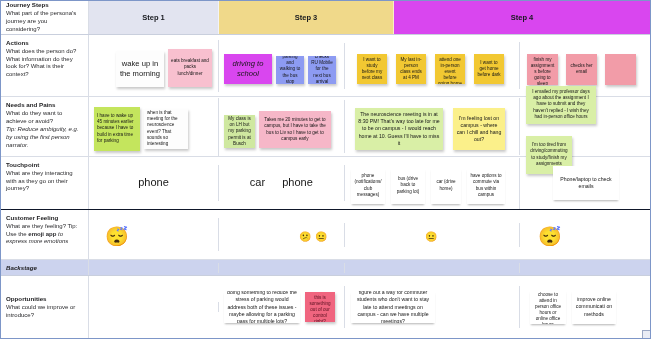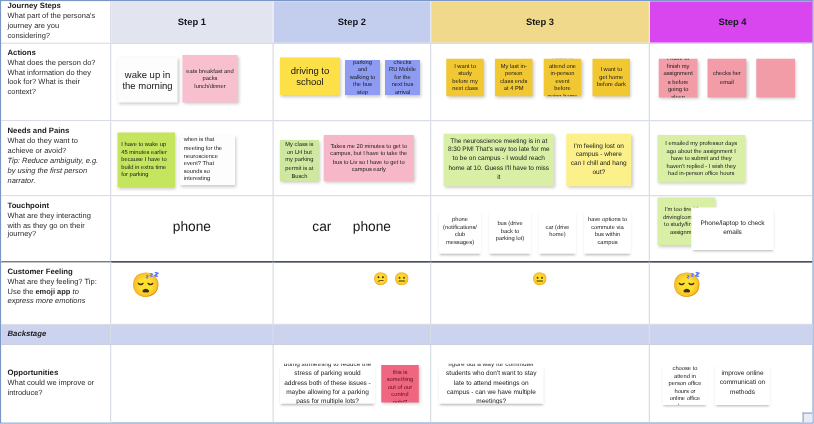--- a/index.html
+++ b/index.html
@@ -24,21 +24,21 @@
     width:88px;min-width:88px;
     box-sizing:border-box;
     padding:4px 5px 3px 5px;
     border-right:1px solid #d9dde6;
     background:#ffffff;
   }
   .lbl-title{font-size:6.2px;font-weight:bold;color:#1d1d1f;line-height:1.25;}
   .lbl-sub{font-size:6px;color:#2b2b2e;line-height:1.3;margin-top:1px;}
   .lbl-sub i{font-style:italic;}
   .lbl-sub b{font-weight:bold;}
-  .cells{display:flex;flex:1;}
+  .cells{display:flex;flex:1;align-items:center;}
   .cell{
     box-sizing:border-box;
     border-right:1px solid #d9dde6;
     position:relative;
     display:flex;
     align-items:flex-start;
     flex-wrap:wrap;
     gap:4px;
     padding:5px 5px;
   }
@@ -82,21 +82,21 @@
     box-shadow:1px 1.5px 2.5px rgba(0,0,0,.22);
     overflow:hidden;
     word-break:break-word;
   }
   .note.big{font-size:7.6px;line-height:1.25;}
   .note.mid{font-size:5.2px;}
   .n-white{background:#fdfdfd;}
   .n-pink{background:#f8c0cf;}
   .n-hotpink{background:#f0657f;}
   .n-pink2{background:#f6b7c8;}
-  .n-blue{background:#fde047;}
+  .n-blue{background:#d946ef;font-style:italic;}
   .n-blue2{background:#8d9bf2;}
   .n-green{background:#c4e55d;}
   .n-green2{background:#cfe8a0;}
   .n-lgreen{background:#d9efa6;}
   .n-yellow{background:#f2c832;}
   .n-yellow2{background:#fbf08a;}
   .n-rose{background:#f29ca8;}
   .n-plain{background:transparent;box-shadow:none;}
   .n-shadowline{
     background:#ffffff;
@@ -117,34 +117,33 @@
 
 <div class="board">
 
   <div class="row hdr-row">
     <div class="labelcol">
       <div class="lbl-title">Journey Steps</div>
       <div class="lbl-sub">What part of the persona's journey are you considering?</div>
     </div>
     <div class="cells">
       <div class="hdr c1" style="background:#e2e4f0">Step 1</div>
-      <div class="hdr c2" style="background:#c3cdee">Step 2</div>
       <div class="hdr c3" style="background:#f0d98a">Step 3</div>
       <div class="hdr c4" style="background:#d946ef">Step 4</div>
     </div>
   </div>
 
   <div class="row r-actions">
     <div class="labelcol">
       <div class="lbl-title">Actions</div>
       <div class="lbl-sub">What does the person do? What information do they look for? What is their context?</div>
     </div>
     <div class="cells">
       <div class="cell c1">
-        <div class="note n-white big" style="width:48px;height:36px;margin-top:6px;">wake up in the morning</div>
+        <div class="note n-white big" style="width:48px;height:36px;margin-top:6px;margin-left:22px;">wake up in the morning</div>
         <div class="note n-pink" style="width:44px;height:38px;margin-top:4px;">eats breakfast and packs lunch/dinner</div>
       </div>
       <div class="cell c2">
         <div class="note n-blue big" style="width:48px;height:30px;margin-top:6px;">driving to school</div>
         <div class="note n-blue2" style="width:28px;height:28px;margin-top:8px;">parking and walking to the bus stop</div>
         <div class="note n-blue2" style="width:28px;height:28px;margin-top:8px;">checks RU Mobile for the next bus arrival</div>
       </div>
       <div class="cell c3" style="gap:9px;padding-left:12px;">
         <div class="note n-yellow" style="width:30px;height:30px;margin-top:7px;">I want to study before my next class</div>
         <div class="note n-yellow" style="width:30px;height:30px;margin-top:7px;">My last in-person class ends at 4 PM</div>

